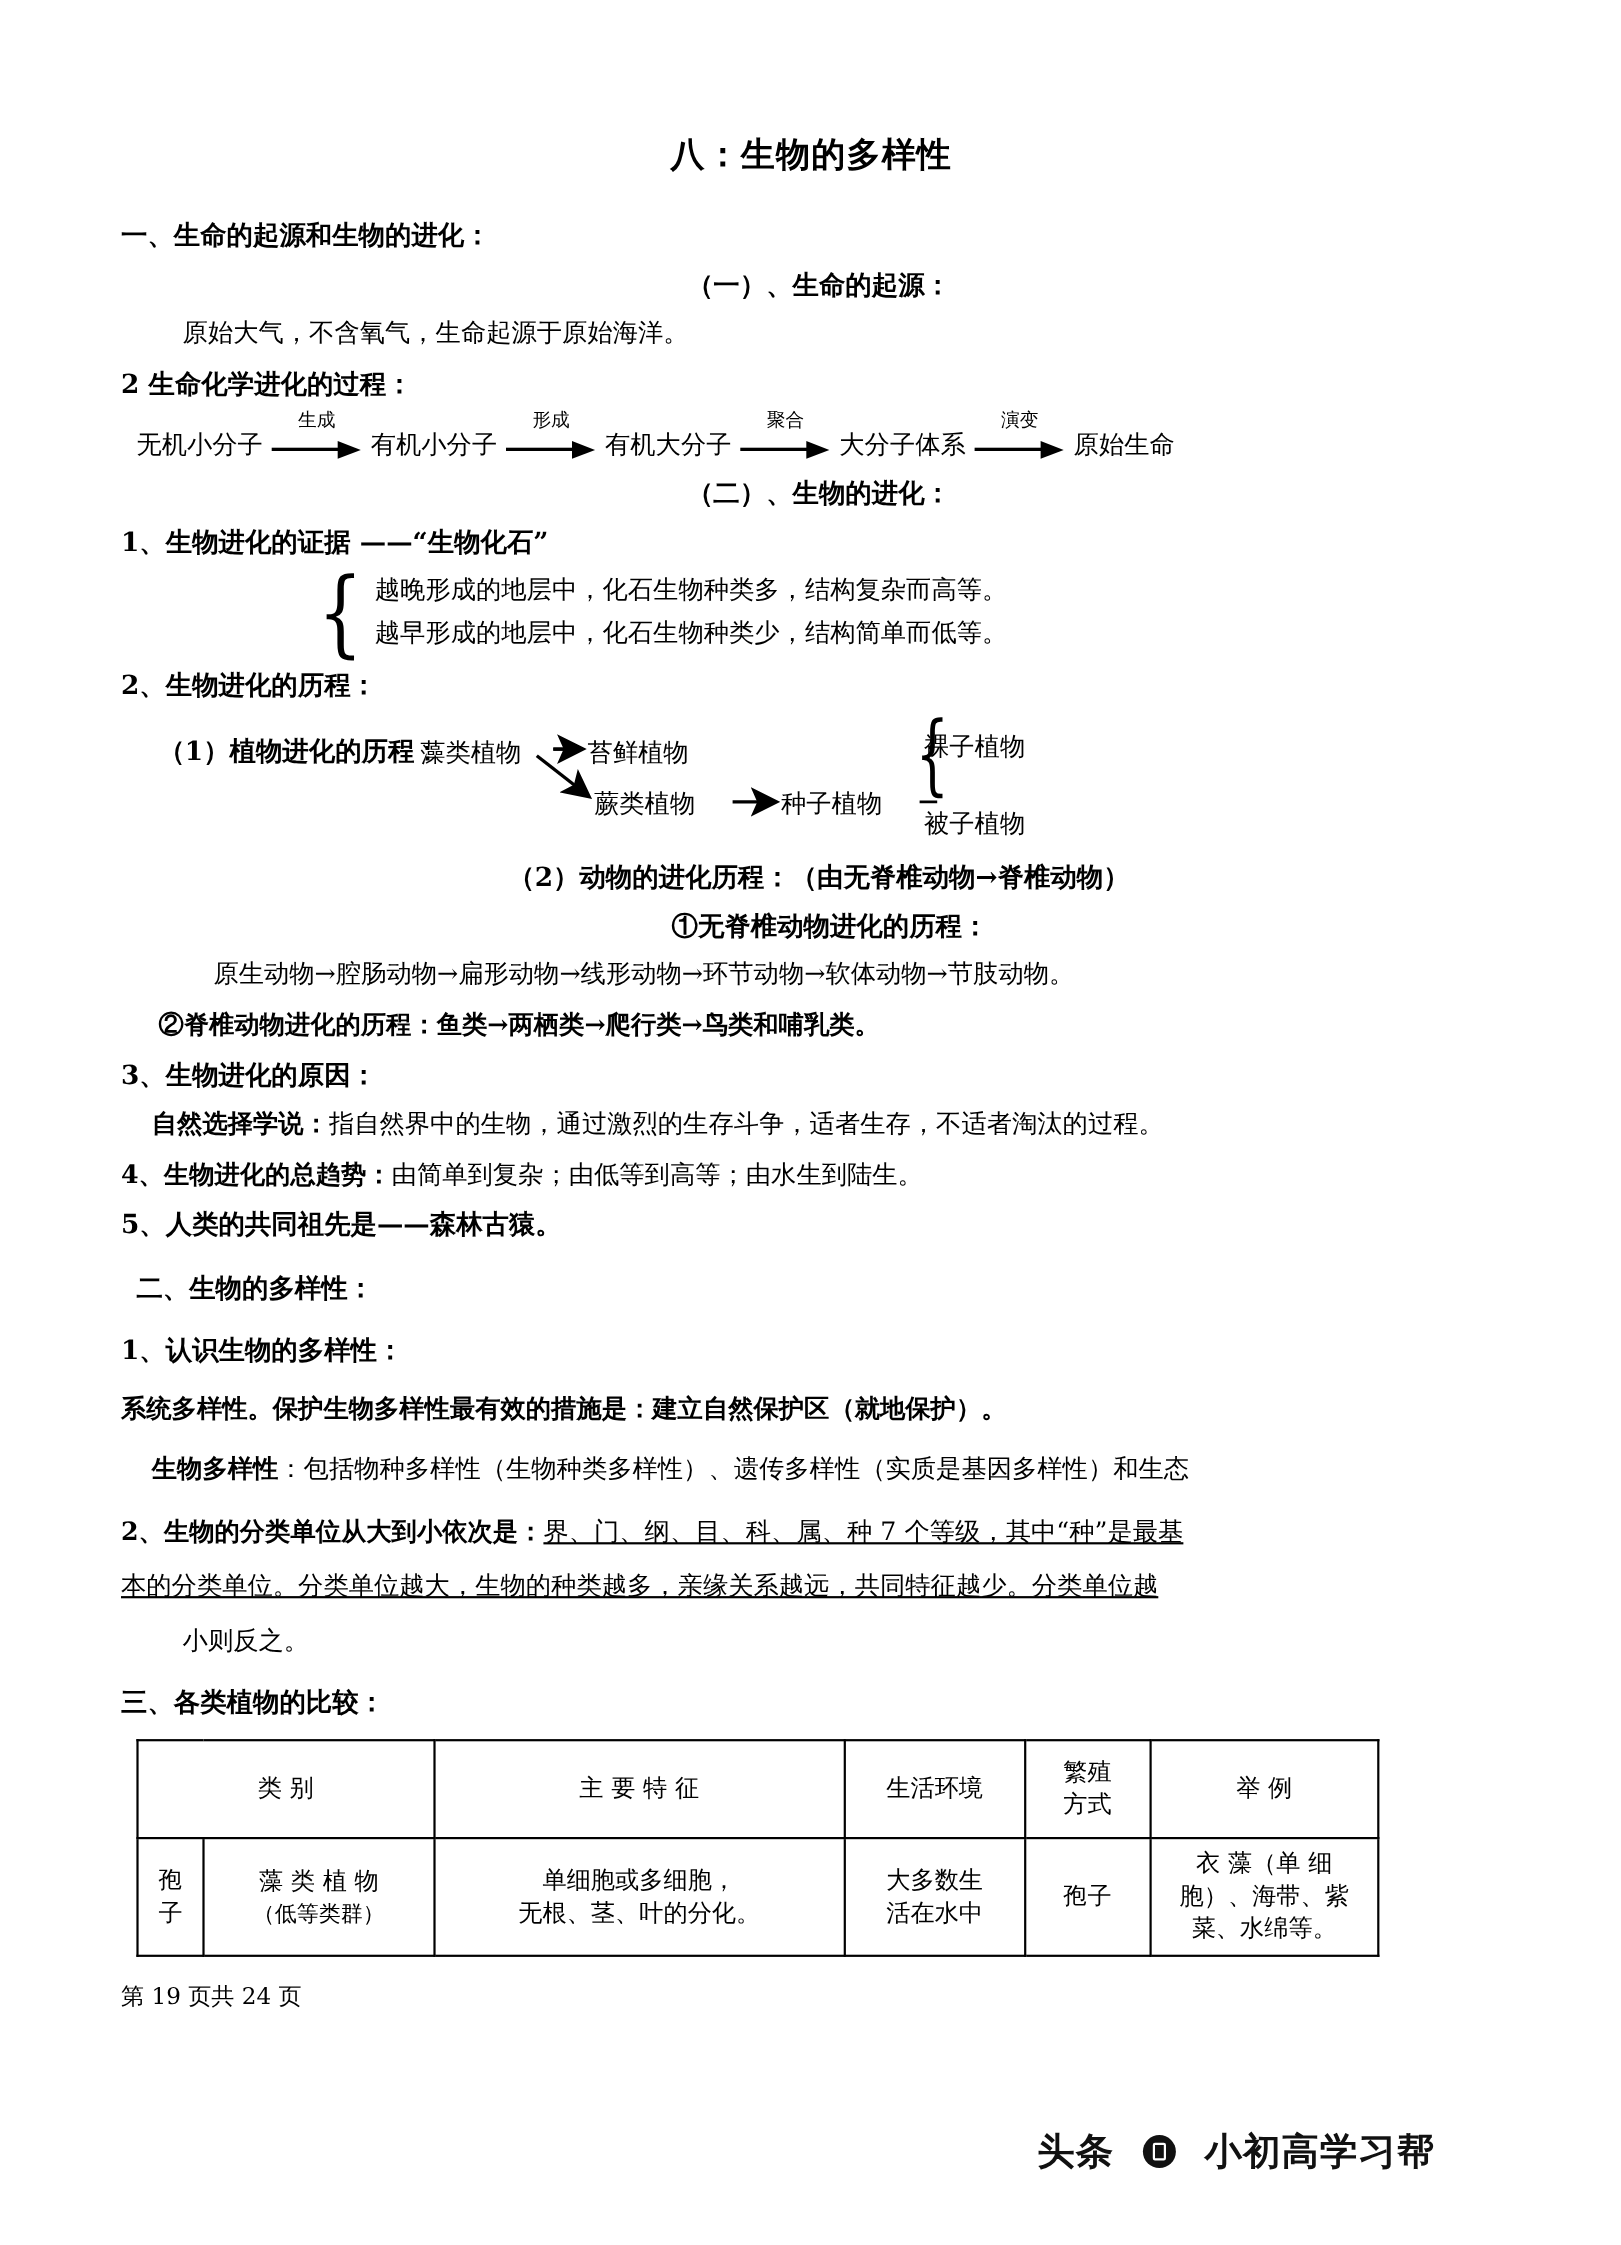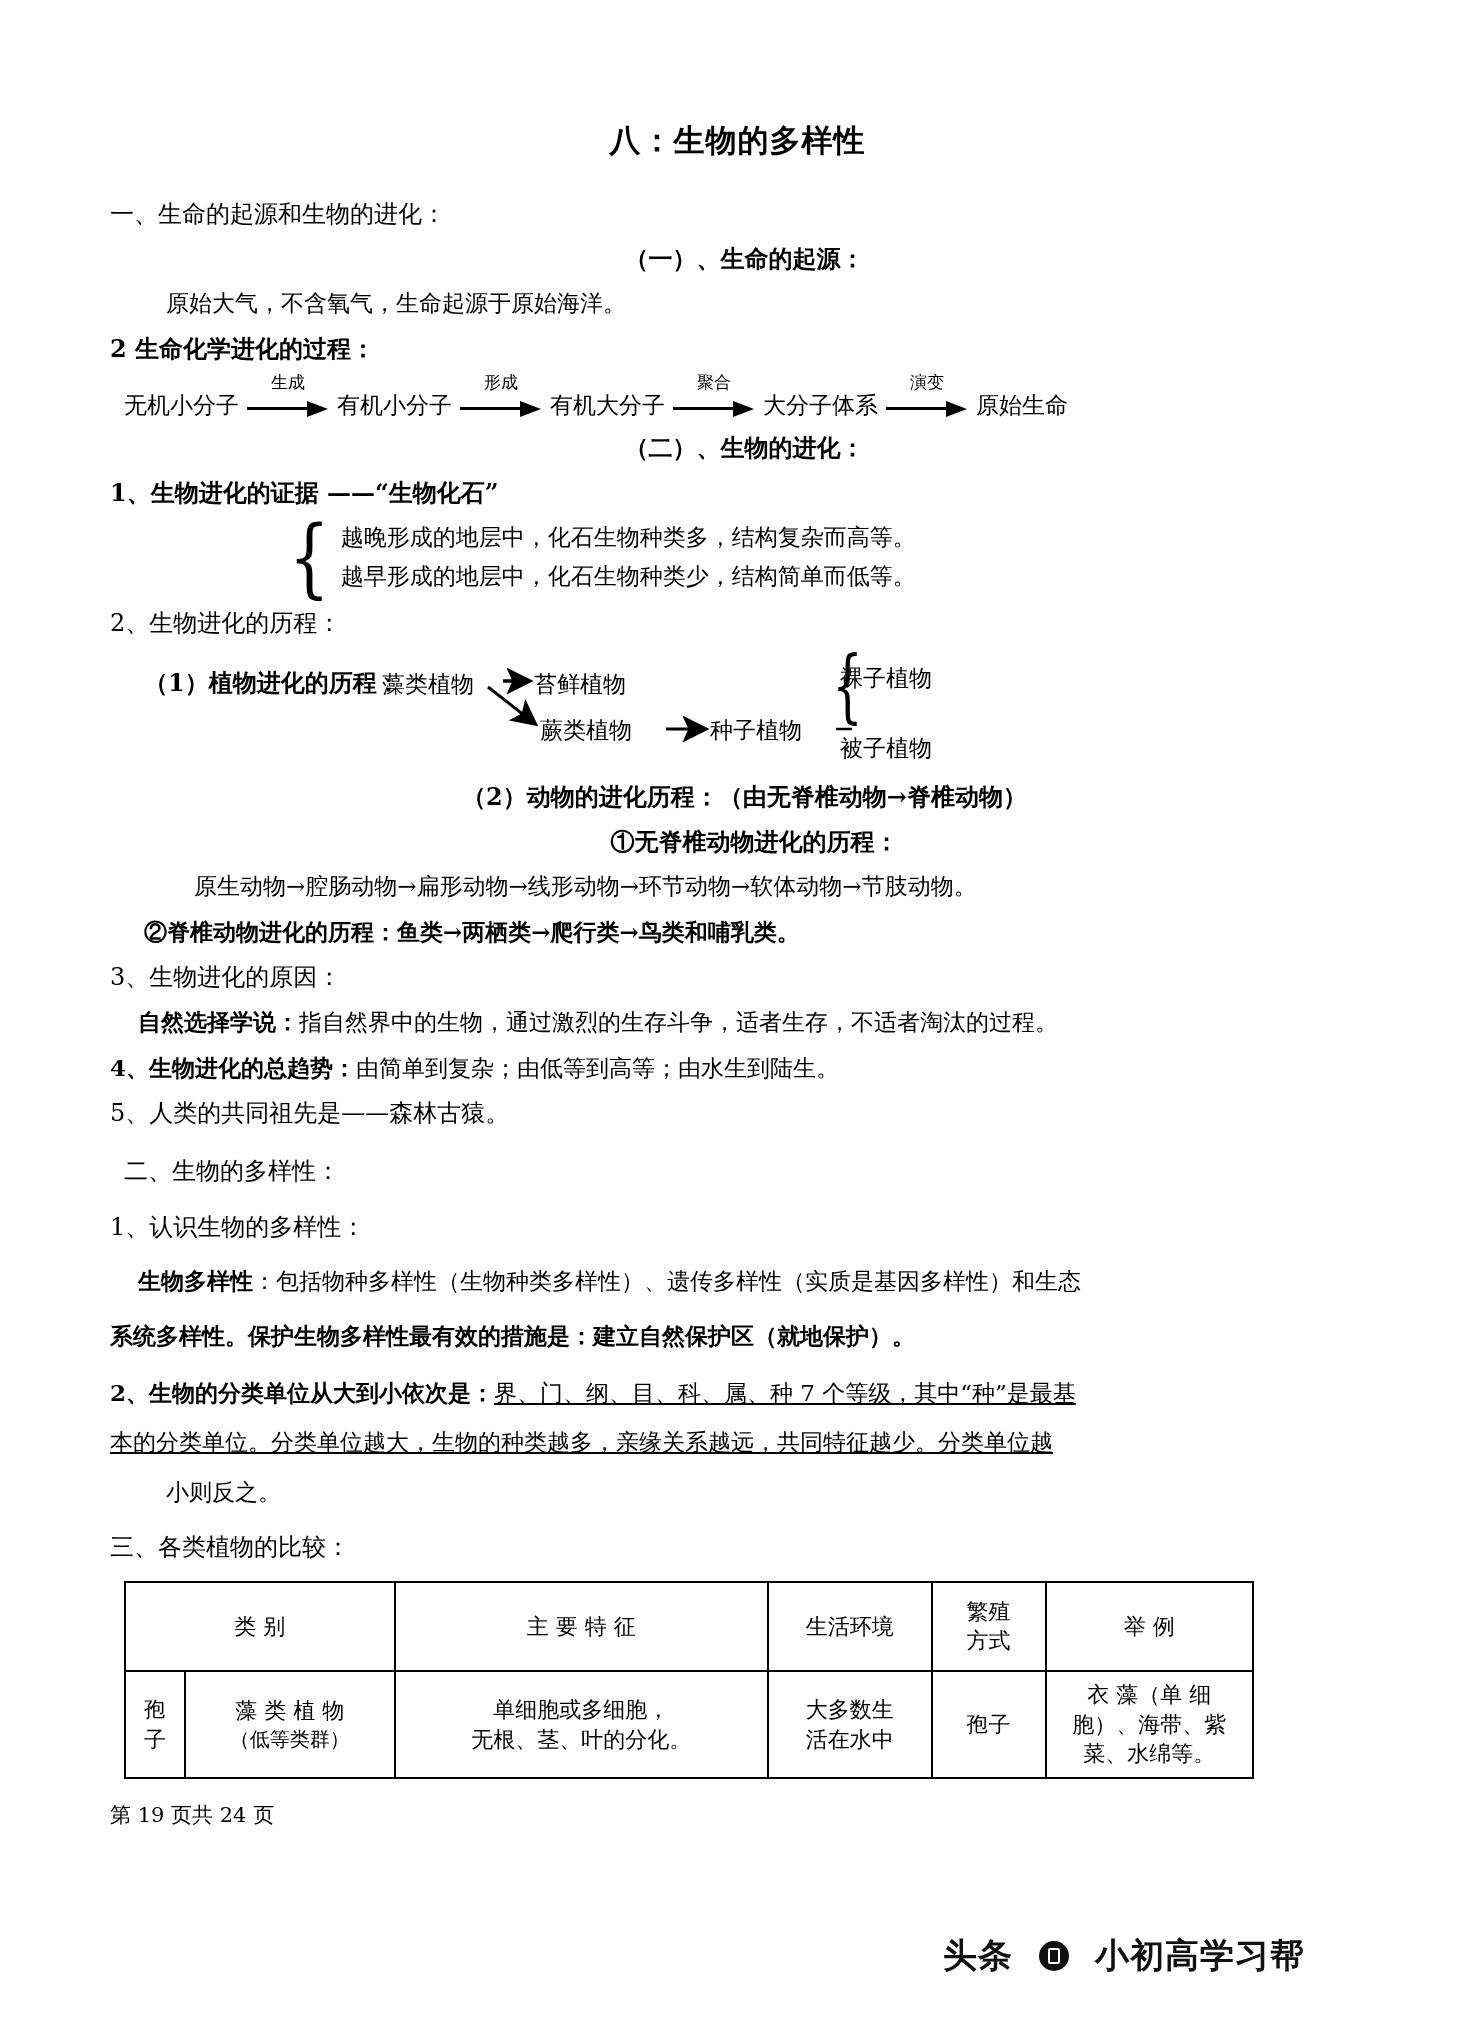--- a/index.html
+++ b/index.html
@@ -33,21 +33,21 @@
   .doc-title {
     text-align: center;
     font-size: 31px;
     font-weight: 700;
     letter-spacing: 1px;
     margin: 0 0 34px 0;
     font-family: "DejaVu Serif", "Liberation Serif", serif;
   }
   .h1 {
     font-size: 24px;
-    font-weight: 400;
+    font-weight: 700;
     margin: 0 0 9px 0;
     line-height: 1.5;
   }
   .h2 {
     font-size: 24px;
     font-weight: 700;
     margin: 0 0 9px 14px;
     line-height: 1.5;
     text-align: center;
   }
@@ -322,23 +322,23 @@
     <div class="para" style="margin-left:28px;"><span class="bold">自然选择学说：</span><span>指自然界中的生物，通过激烈的生存斗争，适者生存，不适者淘汰的过程。</span></div>
 
     <div class="para"><span class="bold">4、生物进化的总趋势：</span><span>由简单到复杂；由低等到高等；由水生到陆生。</span></div>
 
     <div class="h1" style="margin-top:4px;">5、人类的共同祖先是——森林古猿。</div>
 
     <div class="h1" style="margin-top:22px; margin-left:14px;">二、生物的多样性：</div>
 
     <div class="h1" style="margin-top:20px;">1、认识生物的多样性：</div>
 
+    <div class="para" style="margin-top:18px;"><span class="bold">系统多样性。</span><span class="bold">保护生物多样性最有效的措施是：</span><span class="bold">建立自然保护区（就地保护）。</span></div>
+
     <div class="para" style="margin-top:18px; margin-left:28px;"><span class="bold">生物多样性</span><span>：包括物种多样性（生物种类多样性）、遗传多样性（实质是基因多样性）和生态</span></div>
-
-    <div class="para" style="margin-top:18px;"><span class="bold">系统多样性。</span><span class="bold">保护生物多样性最有效的措施是：</span><span class="bold">建立自然保护区（就地保护）。</span></div>
 
     <div class="para" style="margin-top:20px;"><span class="bold">2、生物的分类单位从大到小依次是：</span><span class="u">界、门、纲、目、科、属、种 7 个等级，其中“种”是最基</span></div>
     <div class="para u" style="margin-top:14px;">本的分类单位。分类单位越大，生物的种类越多，亲缘关系越远，共同特征越少。分类单位越</div>
     <div class="para" style="margin-top:14px; margin-left:56px;">小则反之。</div>
 
     <div class="h1" style="margin-top:18px;">三、各类植物的比较：</div>
 
     <table class="cmp">
       <colgroup>
         <col style="width:58px">

